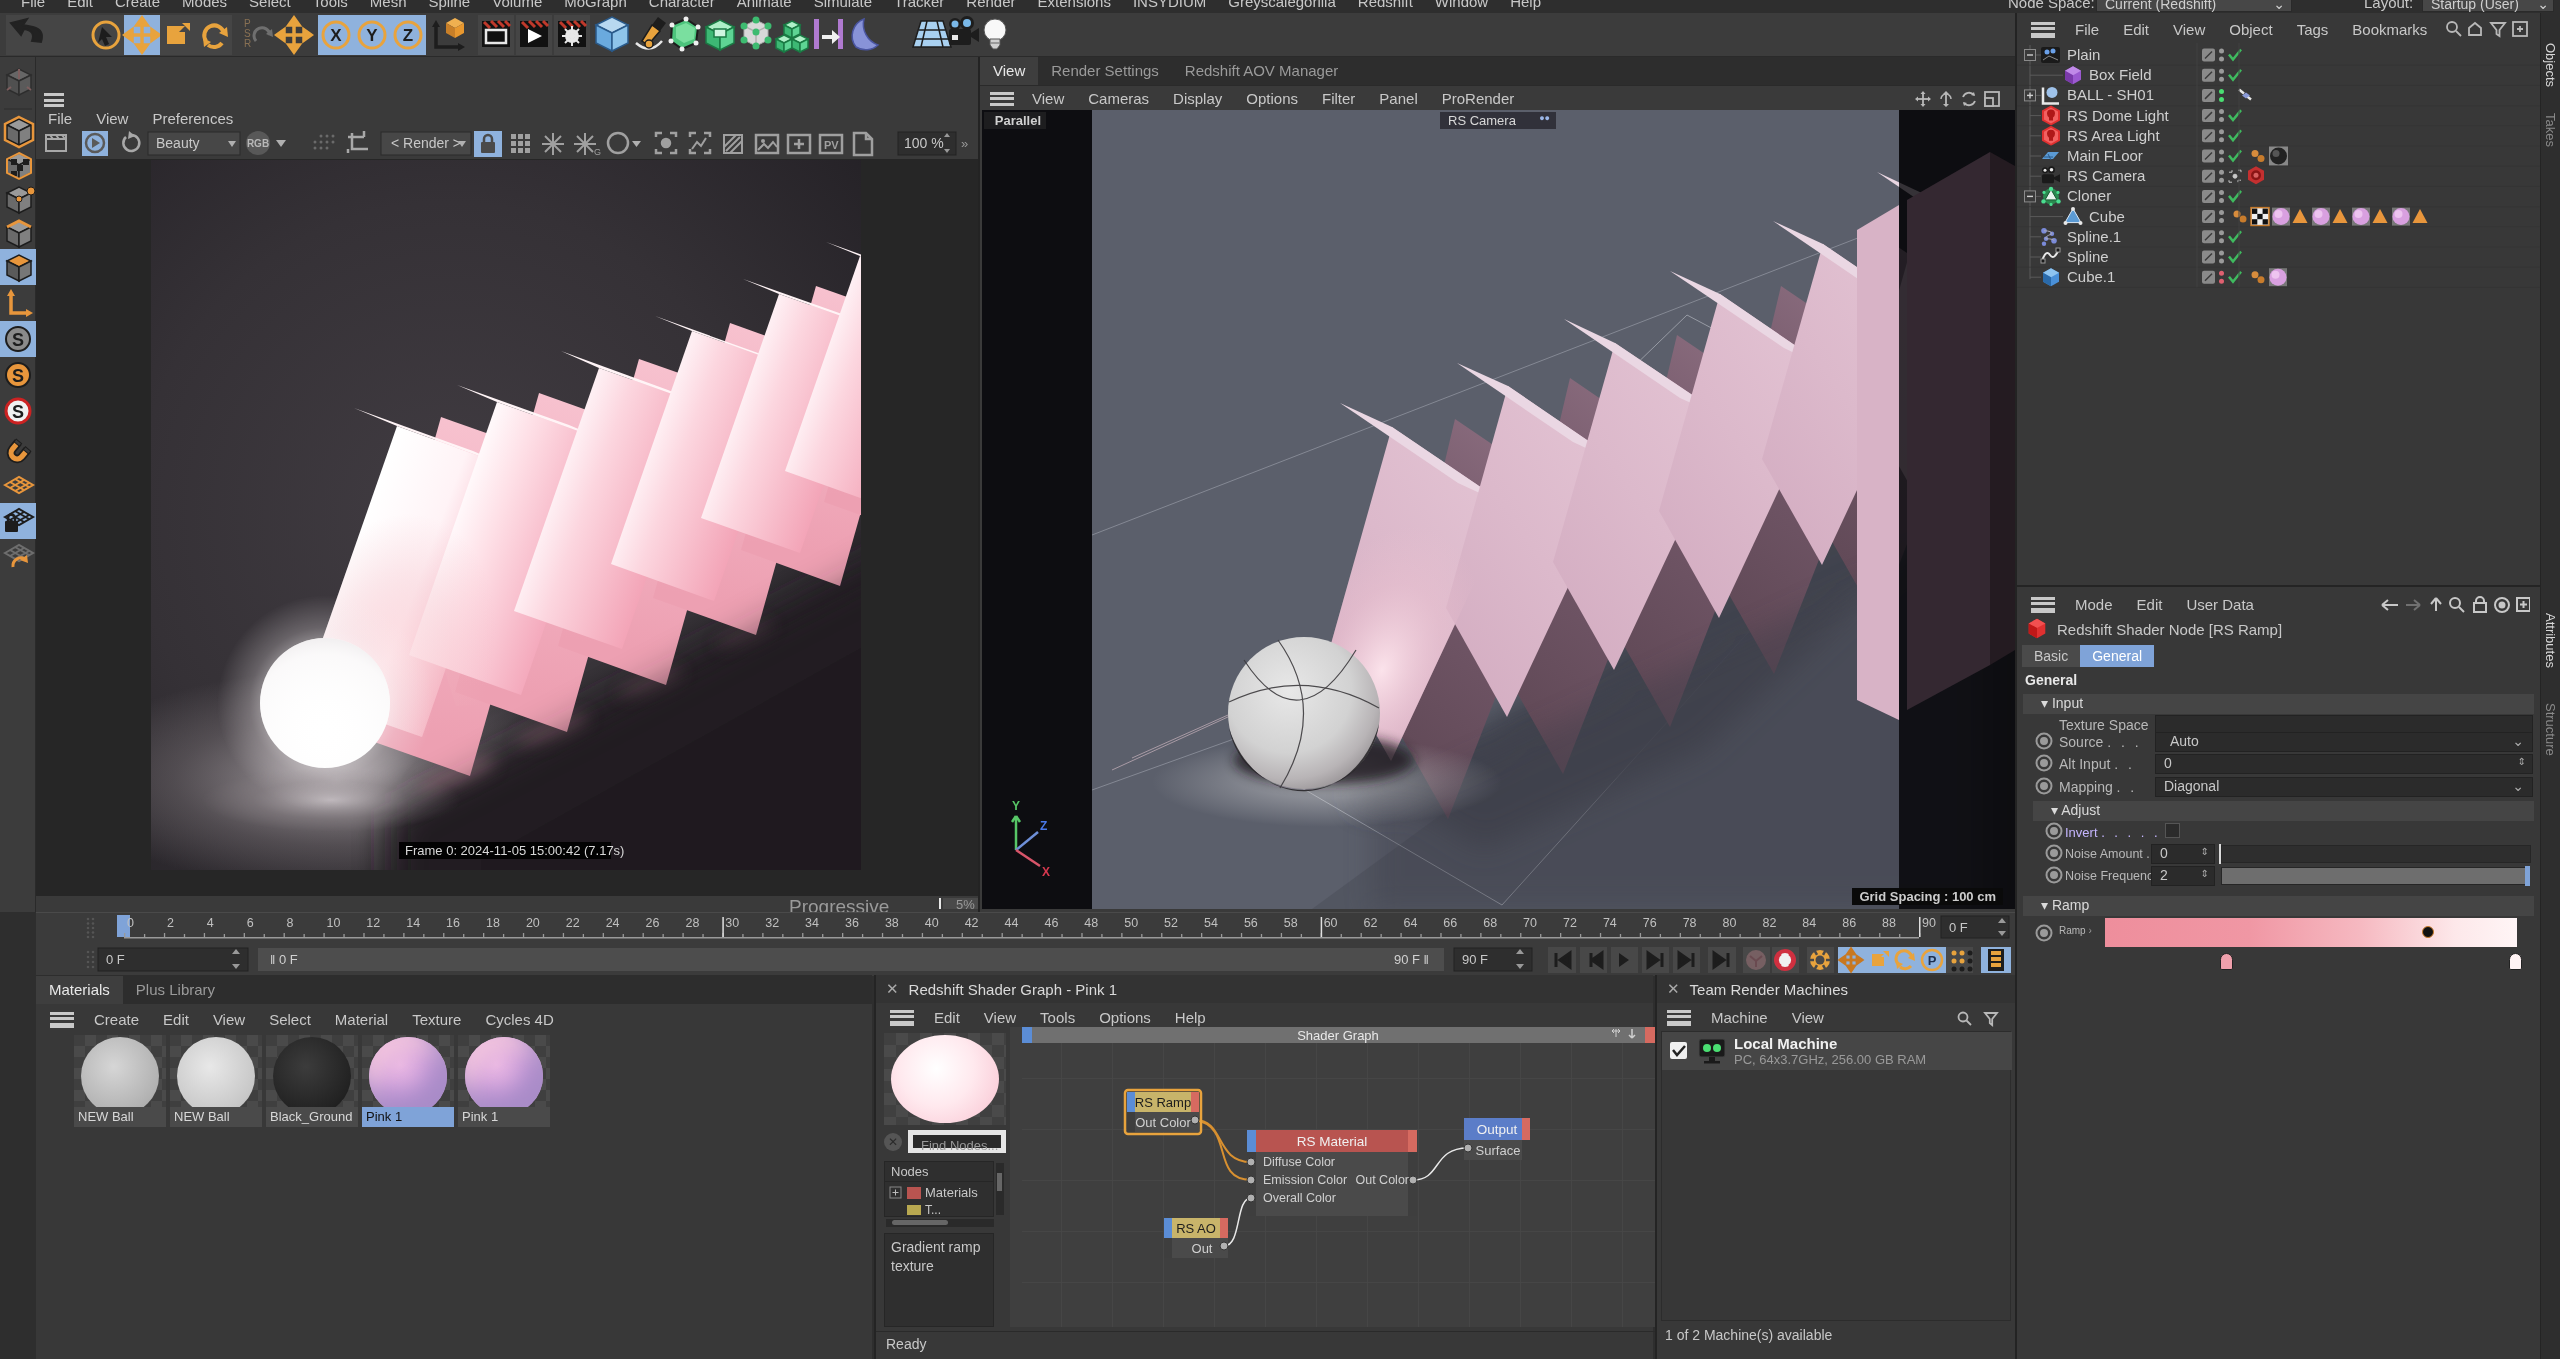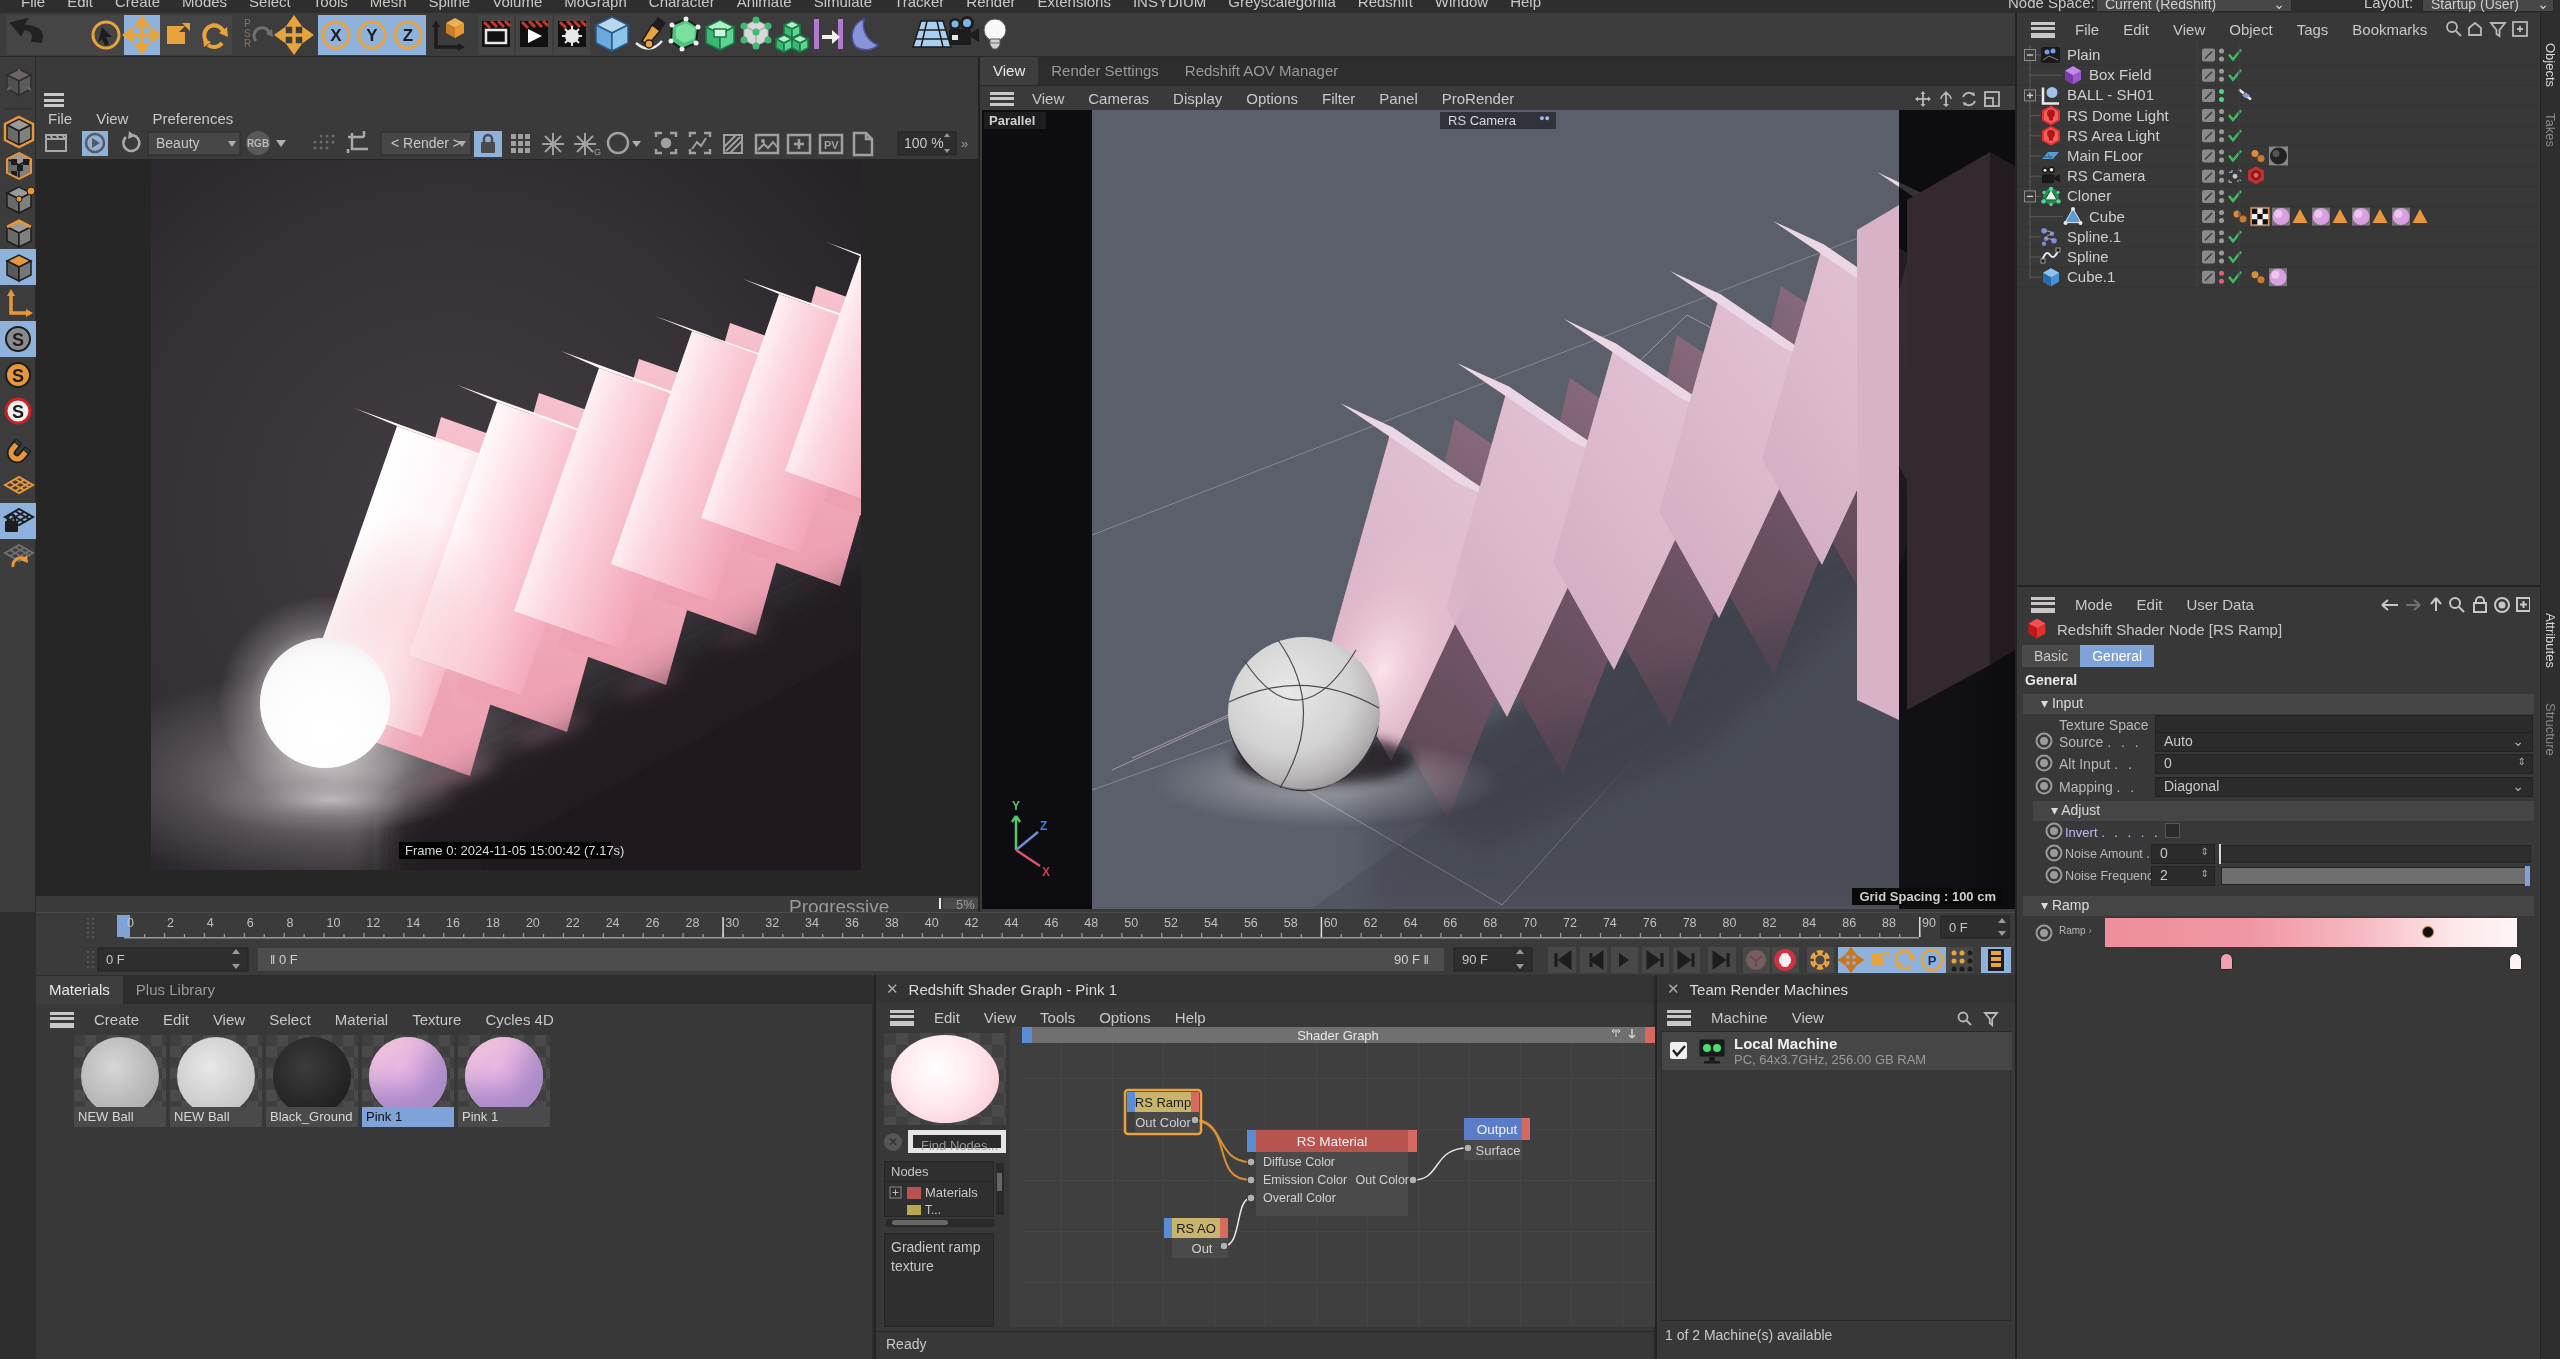--- a/index.html
+++ b/index.html
@@ -813,21 +813,21 @@
         <g transform="translate(34,740)" stroke-width="2.5" font-family="Liberation Sans" font-size="12" font-weight="bold">
           <line x1="0" y1="0" x2="0" y2="-34" stroke="#57c667"></line>
           <path d="M0 -34 l-4 6 M0 -34 l4 6" stroke="#57c667" fill="none"></path>
           <text x="-4" y="-40" fill="#57c667">Y</text>
           <line x1="0" y1="0" x2="22" y2="-18" stroke="#6e8fd8"></line>
           <text x="24" y="-20" fill="#4a78e8">Z</text>
           <line x1="0" y1="0" x2="24" y2="16" stroke="#d8556a"></line>
           <text x="26" y="26" fill="#d8384f">X</text>
         </g>
       </svg>
-      <div class="abs" style="left:2px;top:2px;width:62px;height:17px;background:#1d1d1f;color:#d0d0d0;font-size:13px;font-weight:bold;padding:1px 5px;">Parallel</div>
+      <div class="abs" style="left:2px;top:2px;width:62px;height:17px;background:#1d1d1f;color:#d0d0d0;font-size:13px;font-weight:bold;padding:1px 5px;text-align:right;">Parallel</div>
       <div class="abs" style="left:458px;top:2px;width:116px;height:17px;background:#31313a;color:#d8d8d8;font-size:13px;padding:1px 8px;white-space:nowrap;">RS Camera<span style="position:absolute;right:6px;top:1px;color:#9cb7e8;font-size:9px;">●●</span></div>
       <div class="abs" style="right:12px;bottom:4px;background:#0a0a0a;color:#cccccc;font-size:13px;font-weight:bold;padding:1px 7px;">Grid Spacing : 100 cm</div>
     </div>
   </div>
 
   <div class="abs" id="rightcol" style="left:2015px;top:13px;width:545px;height:1346px;background:#383838;border-left:2px solid #232323;">
     <div class="abs" id="objpanel" style="left:0;top:0;width:523px;height:570px;">
       <div class="menurow" style="position:absolute;left:6px;top:8px;">
         <span class="hamb" style="margin:0 8px;width:24px;height:16px;"></span>
         <span>File</span>
@@ -1142,21 +1142,21 @@
             <circle cx="37" cy="266" r="3" fill="#9a9a9a"></circle>
           <circle cx="37" cy="288" r="7.5"></circle>
             <circle cx="37" cy="288" r="3" fill="#9a9a9a"></circle>
           <circle cx="27" cy="346" r="7.5"></circle>
             <circle cx="27" cy="346" r="3" fill="#9a9a9a"></circle>
         </g>
       </svg>
       <div class="abs txt" style="left:42px;top:130px;font-size:14px;color:#b8b8b8;">Texture Space</div>
       <div class="abs" style="left:138px;top:128px;width:378px;height:19px;background:#2b2b2b;border:1px solid #222;"></div>
       <div class="abs txt" style="left:42px;top:147px;font-size:14px;color:#b8b8b8;">Source  <span style="letter-spacing:3px;">. . .</span></div>
-      <div class="abs" style="left:138px;top:145px;width:378px;height:20px;background:#2b2b2b;border:1px solid #222;color:#c8c8c8;font-size:14px;padding:0 0 0 8px;">Auto<span style="position:absolute;right:8px;top:0px;color:#aaa;">⌄</span></div>
+      <div class="abs" style="left:138px;top:145px;width:378px;height:20px;background:#2b2b2b;border:1px solid #222;color:#c8c8c8;font-size:14px;padding:0 0 0 14px;">Auto<span style="position:absolute;right:8px;top:0px;color:#aaa;">⌄</span></div>
       <div class="abs txt" style="left:42px;top:169px;font-size:14px;color:#b8b8b8;">Alt Input <span style="letter-spacing:3px;">. .</span></div>
       <div class="abs" style="left:138px;top:167px;width:378px;height:20px;background:#2b2b2b;border:1px solid #222;color:#c8c8c8;font-size:14px;padding:0 0 0 8px;">0<span style="position:absolute;right:6px;top:1px;color:#aaa;font-size:10px;">⇕</span></div>
       <div class="abs txt" style="left:42px;top:192px;font-size:14px;color:#b8b8b8;">Mapping <span style="letter-spacing:3px;">. .</span></div>
       <div class="abs" style="left:138px;top:190px;width:378px;height:20px;background:#2b2b2b;border:1px solid #222;color:#c8c8c8;font-size:14px;padding:0 0 0 8px;">Diagonal<span style="position:absolute;right:8px;top:0px;color:#aaa;">⌄</span></div>
       <div class="abs" style="left:16px;top:214px;width:501px;height:20px;background:#454545;color:#dadada;font-size:14px;padding:1px 0 0 18px;">▾ Adjust</div>
       <div class="abs txt" style="left:48px;top:238px;font-size:13px;color:#c4b5fd;">Invert <span style="letter-spacing:3px;">. . . . .</span></div>
       <div class="abs" style="left:148px;top:236px;width:15px;height:15px;background:#2b2b2b;border:1px solid #555;"></div>
       <div class="abs txt" style="left:48px;top:260px;font-size:12.5px;color:#b8b8b8;">Noise Amount .</div>
       <div class="abs" style="left:134px;top:257px;width:64px;height:20px;background:#2b2b2b;border:1px solid #222;color:#c8c8c8;font-size:14px;padding:0 0 0 8px;">0<span style="position:absolute;right:5px;top:1px;color:#aaa;font-size:10px;">⇕</span></div>
       <div class="abs" style="left:202px;top:257px;width:2px;height:20px;background:#dadada;"></div>

